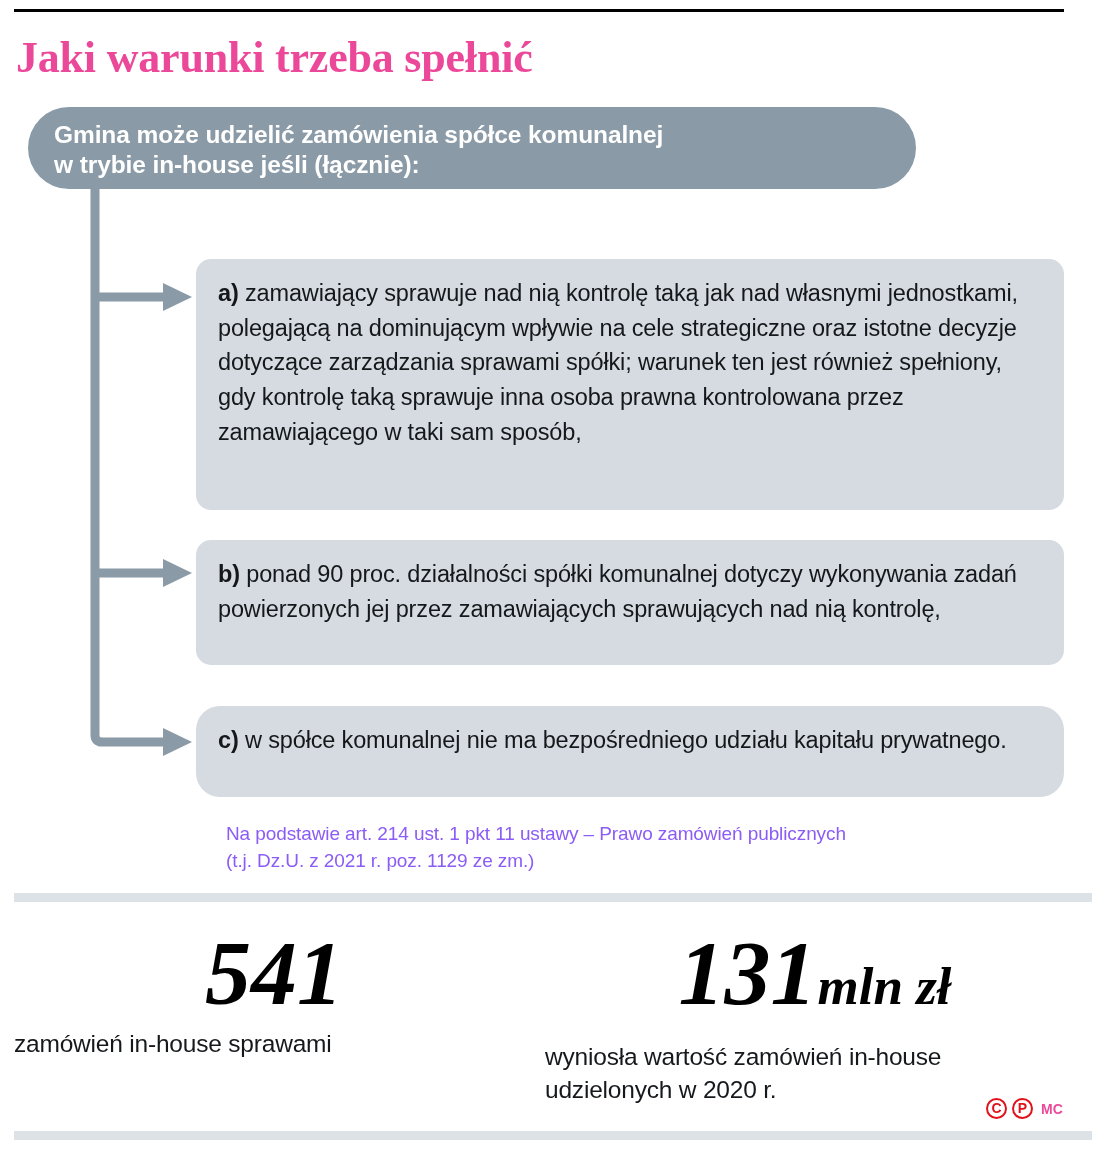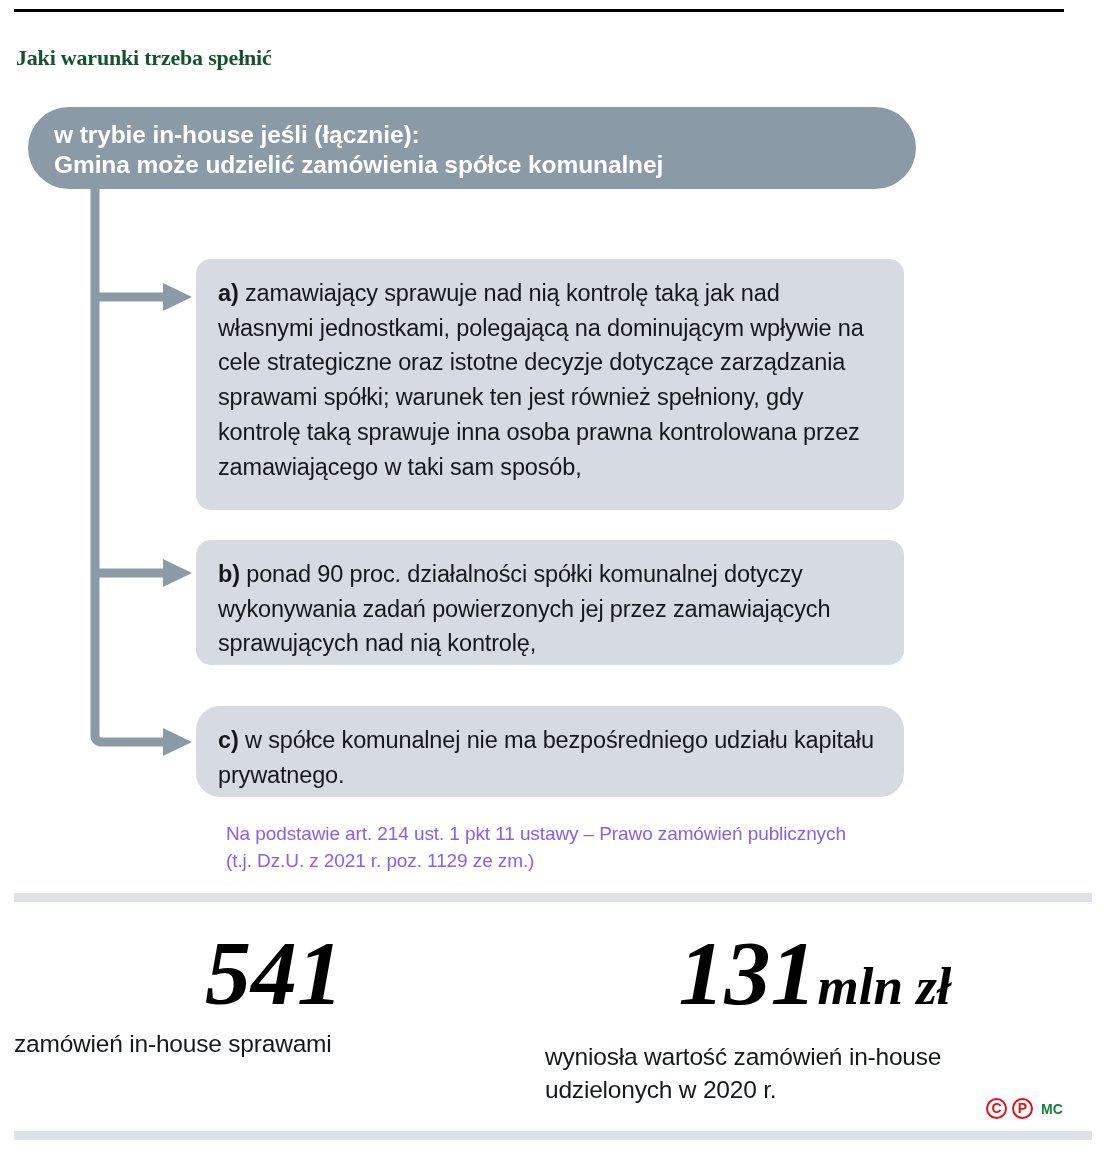--- a/index.html
+++ b/index.html
@@ -26,24 +26,24 @@
     background: #000000;
   }
 
   
   .page-title {
     position: absolute;
     left: 16px;
     top: 38px;
     font-family: "Liberation Serif", serif;
     font-weight: bold;
-    font-size: 22px;
+    font-size: 44px;
     line-height: 40px;
     letter-spacing: -0.2px;
-    color: #14532d;
+    color: #ec4899;
     white-space: nowrap;
   }
 
   
   .header-pill {
     position: absolute;
     left: 28px;
     top: 107px;
     width: 888px;
     height: 82px;
@@ -68,21 +68,21 @@
     top: 0;
     width: 1106px;
     height: 1150px;
     pointer-events: none;
   }
 
   
   .cbox {
     position: absolute;
     left: 196px;
-    width: 708px;
+    width: 868px;
     background: #d5dbe1;
     border-radius: 15px;
     box-sizing: border-box;
     padding: 17px 24px 16px 22px;
   }
   .cbox p {
     margin: 0;
     font-size: 23.5px;
     line-height: 34.7px;
     color: #14181b;
@@ -170,35 +170,35 @@
     font-size: 14px;
     font-weight: bold;
     line-height: 17px;
     text-align: center;
     box-sizing: border-box;
     font-family: "Liberation Sans", sans-serif;
   }
   .credits .initials {
     font-size: 14px;
     font-weight: bold;
-    color: #15803d;
+    color: #ec4899;
     margin-left: 3px;
     letter-spacing: 0.2px;
   }
 </style>
 </head>
 <body>
 
 <div class="top-rule"></div>
 
 <div class="page-title">Jaki warunki trzeba spełnić</div>
 
 <div class="header-pill">
+  <div class="line">Gmina może udzielić zamówienia spółce komunalnej</div>
   <div class="line">w trybie in-house jeśli (łącznie):</div>
-  <div class="line">Gmina może udzielić zamówienia spółce komunalnej</div>
 </div>
 
 <svg class="connector" viewBox="0 0 1106 1150" xmlns="http://www.w3.org/2000/svg">
 
   <g fill="none" stroke="#8a9aa6" stroke-width="9" stroke-linecap="butt" stroke-linejoin="round">
 
     <path d="M95,189 L95,735 Q95,742 102,742 L166,742"></path>
 
     <path d="M95,297 L166,297"></path>
 

